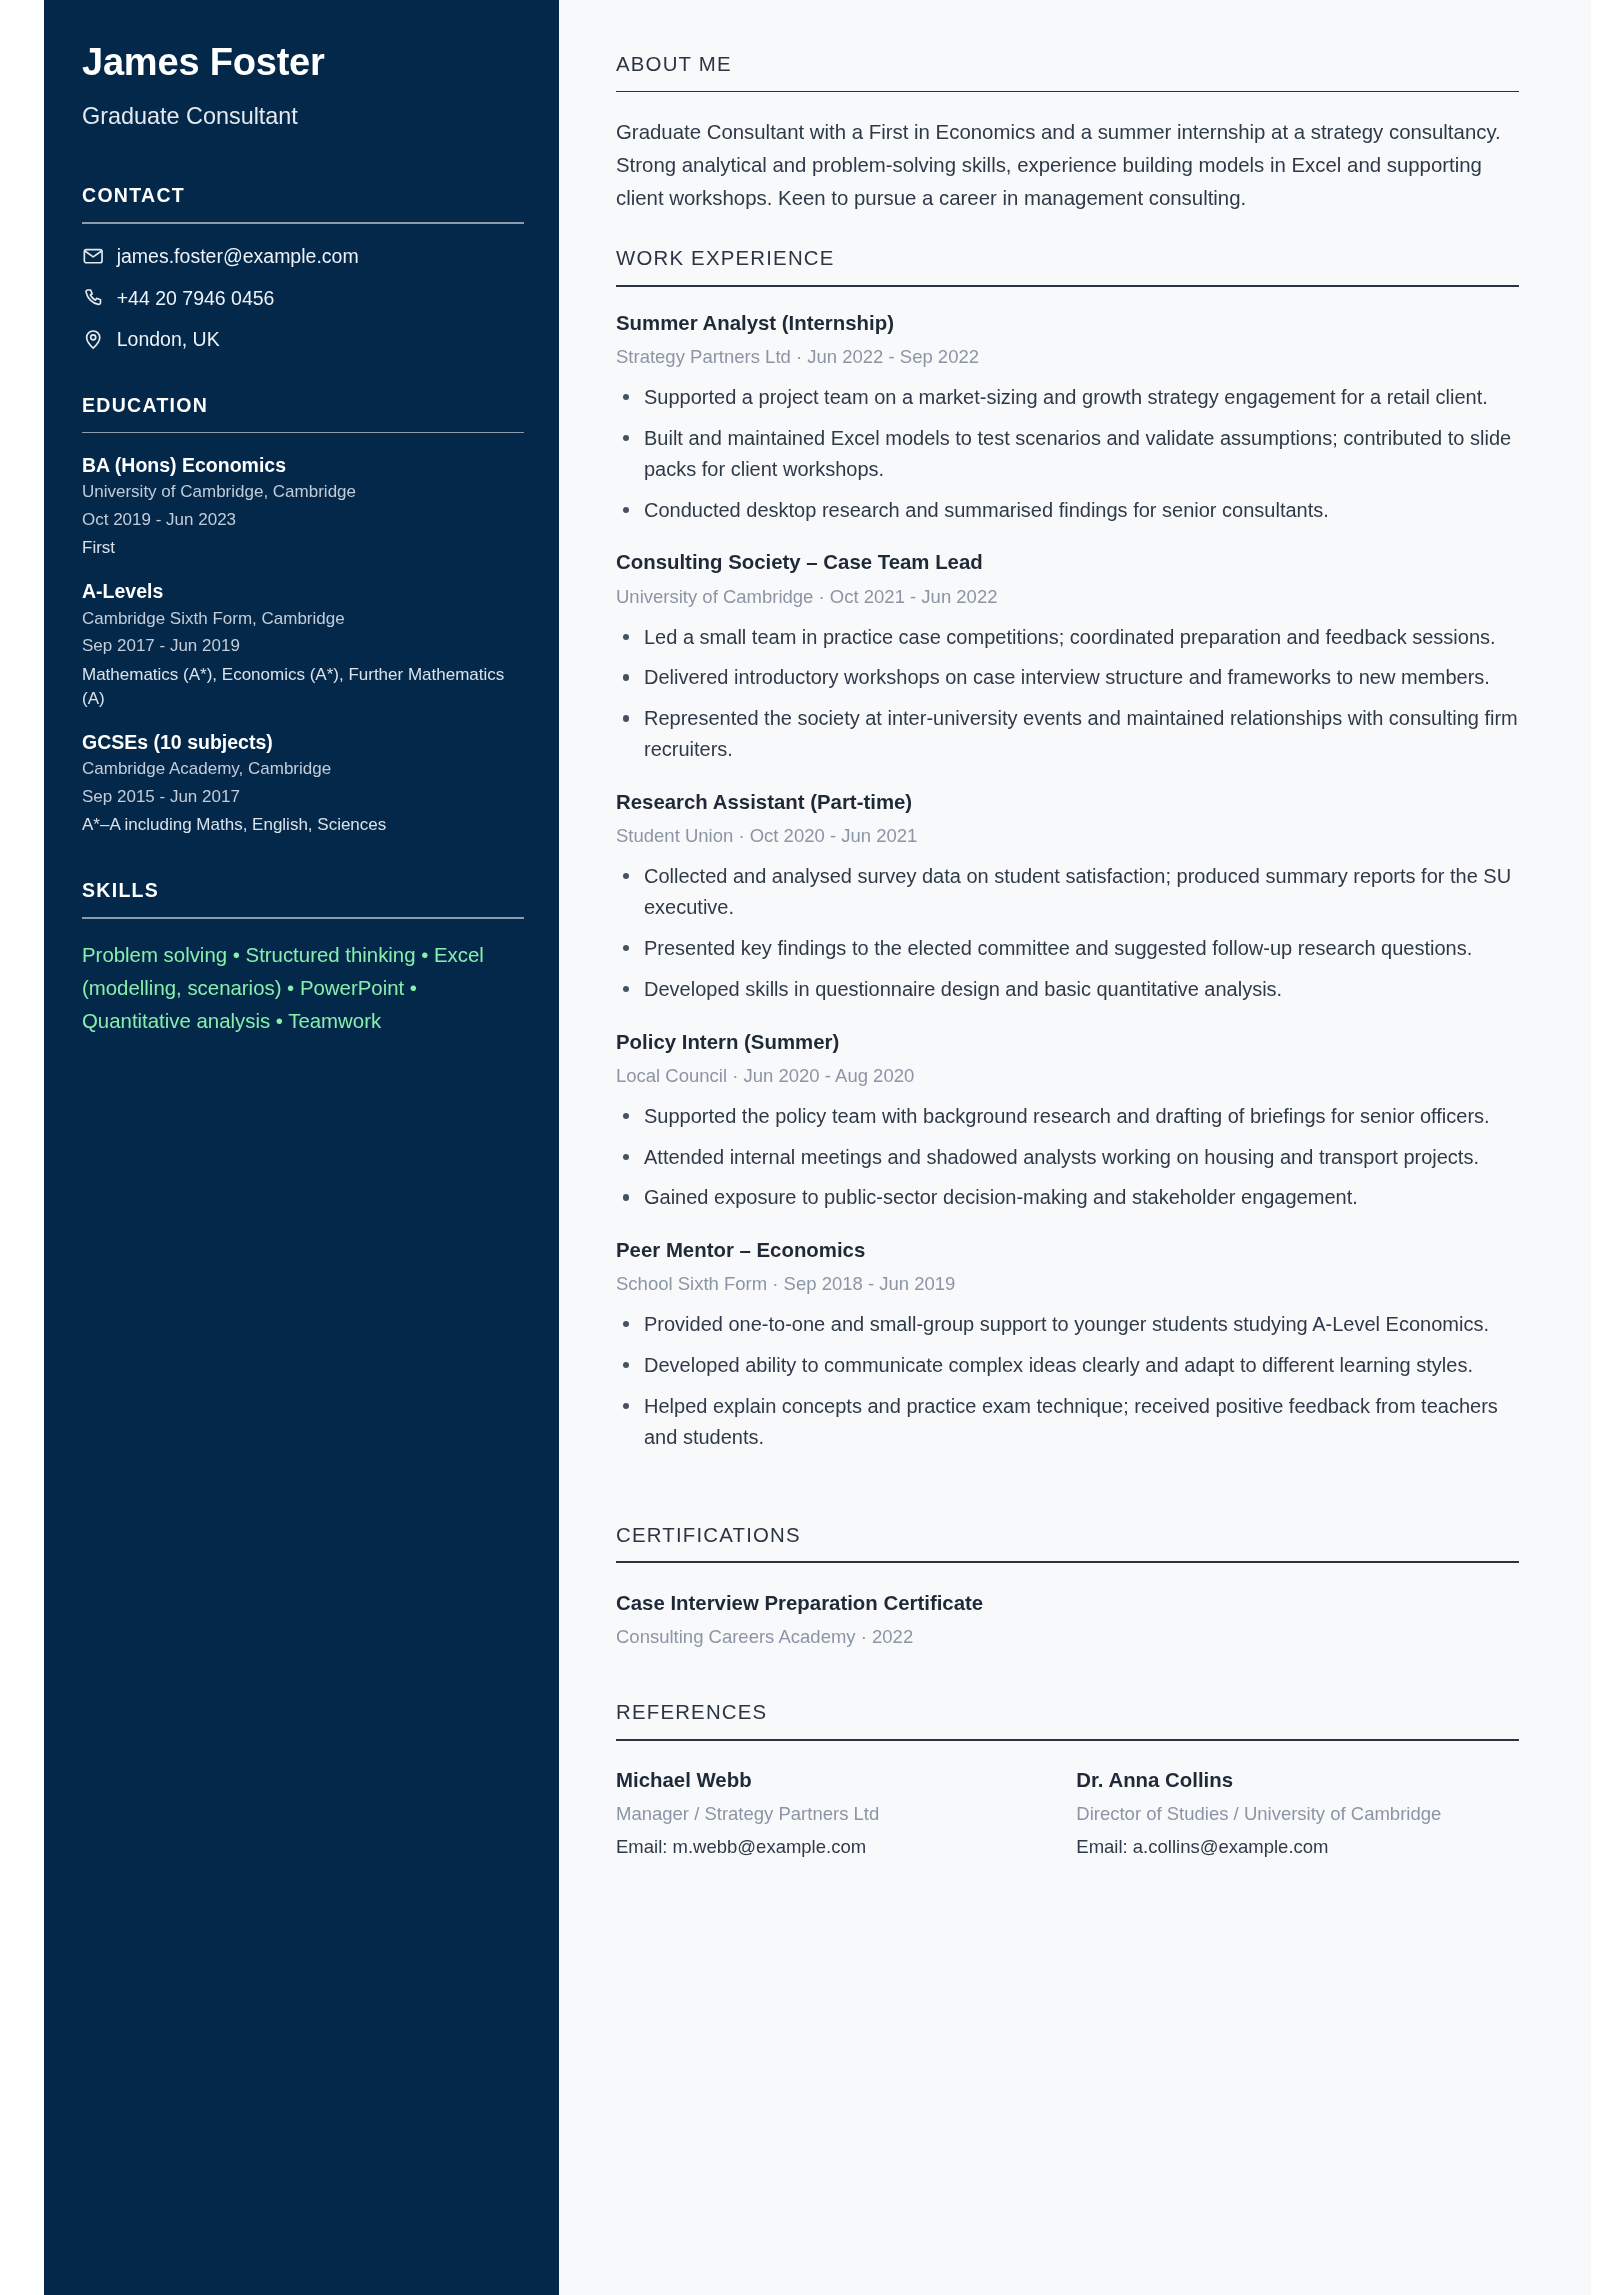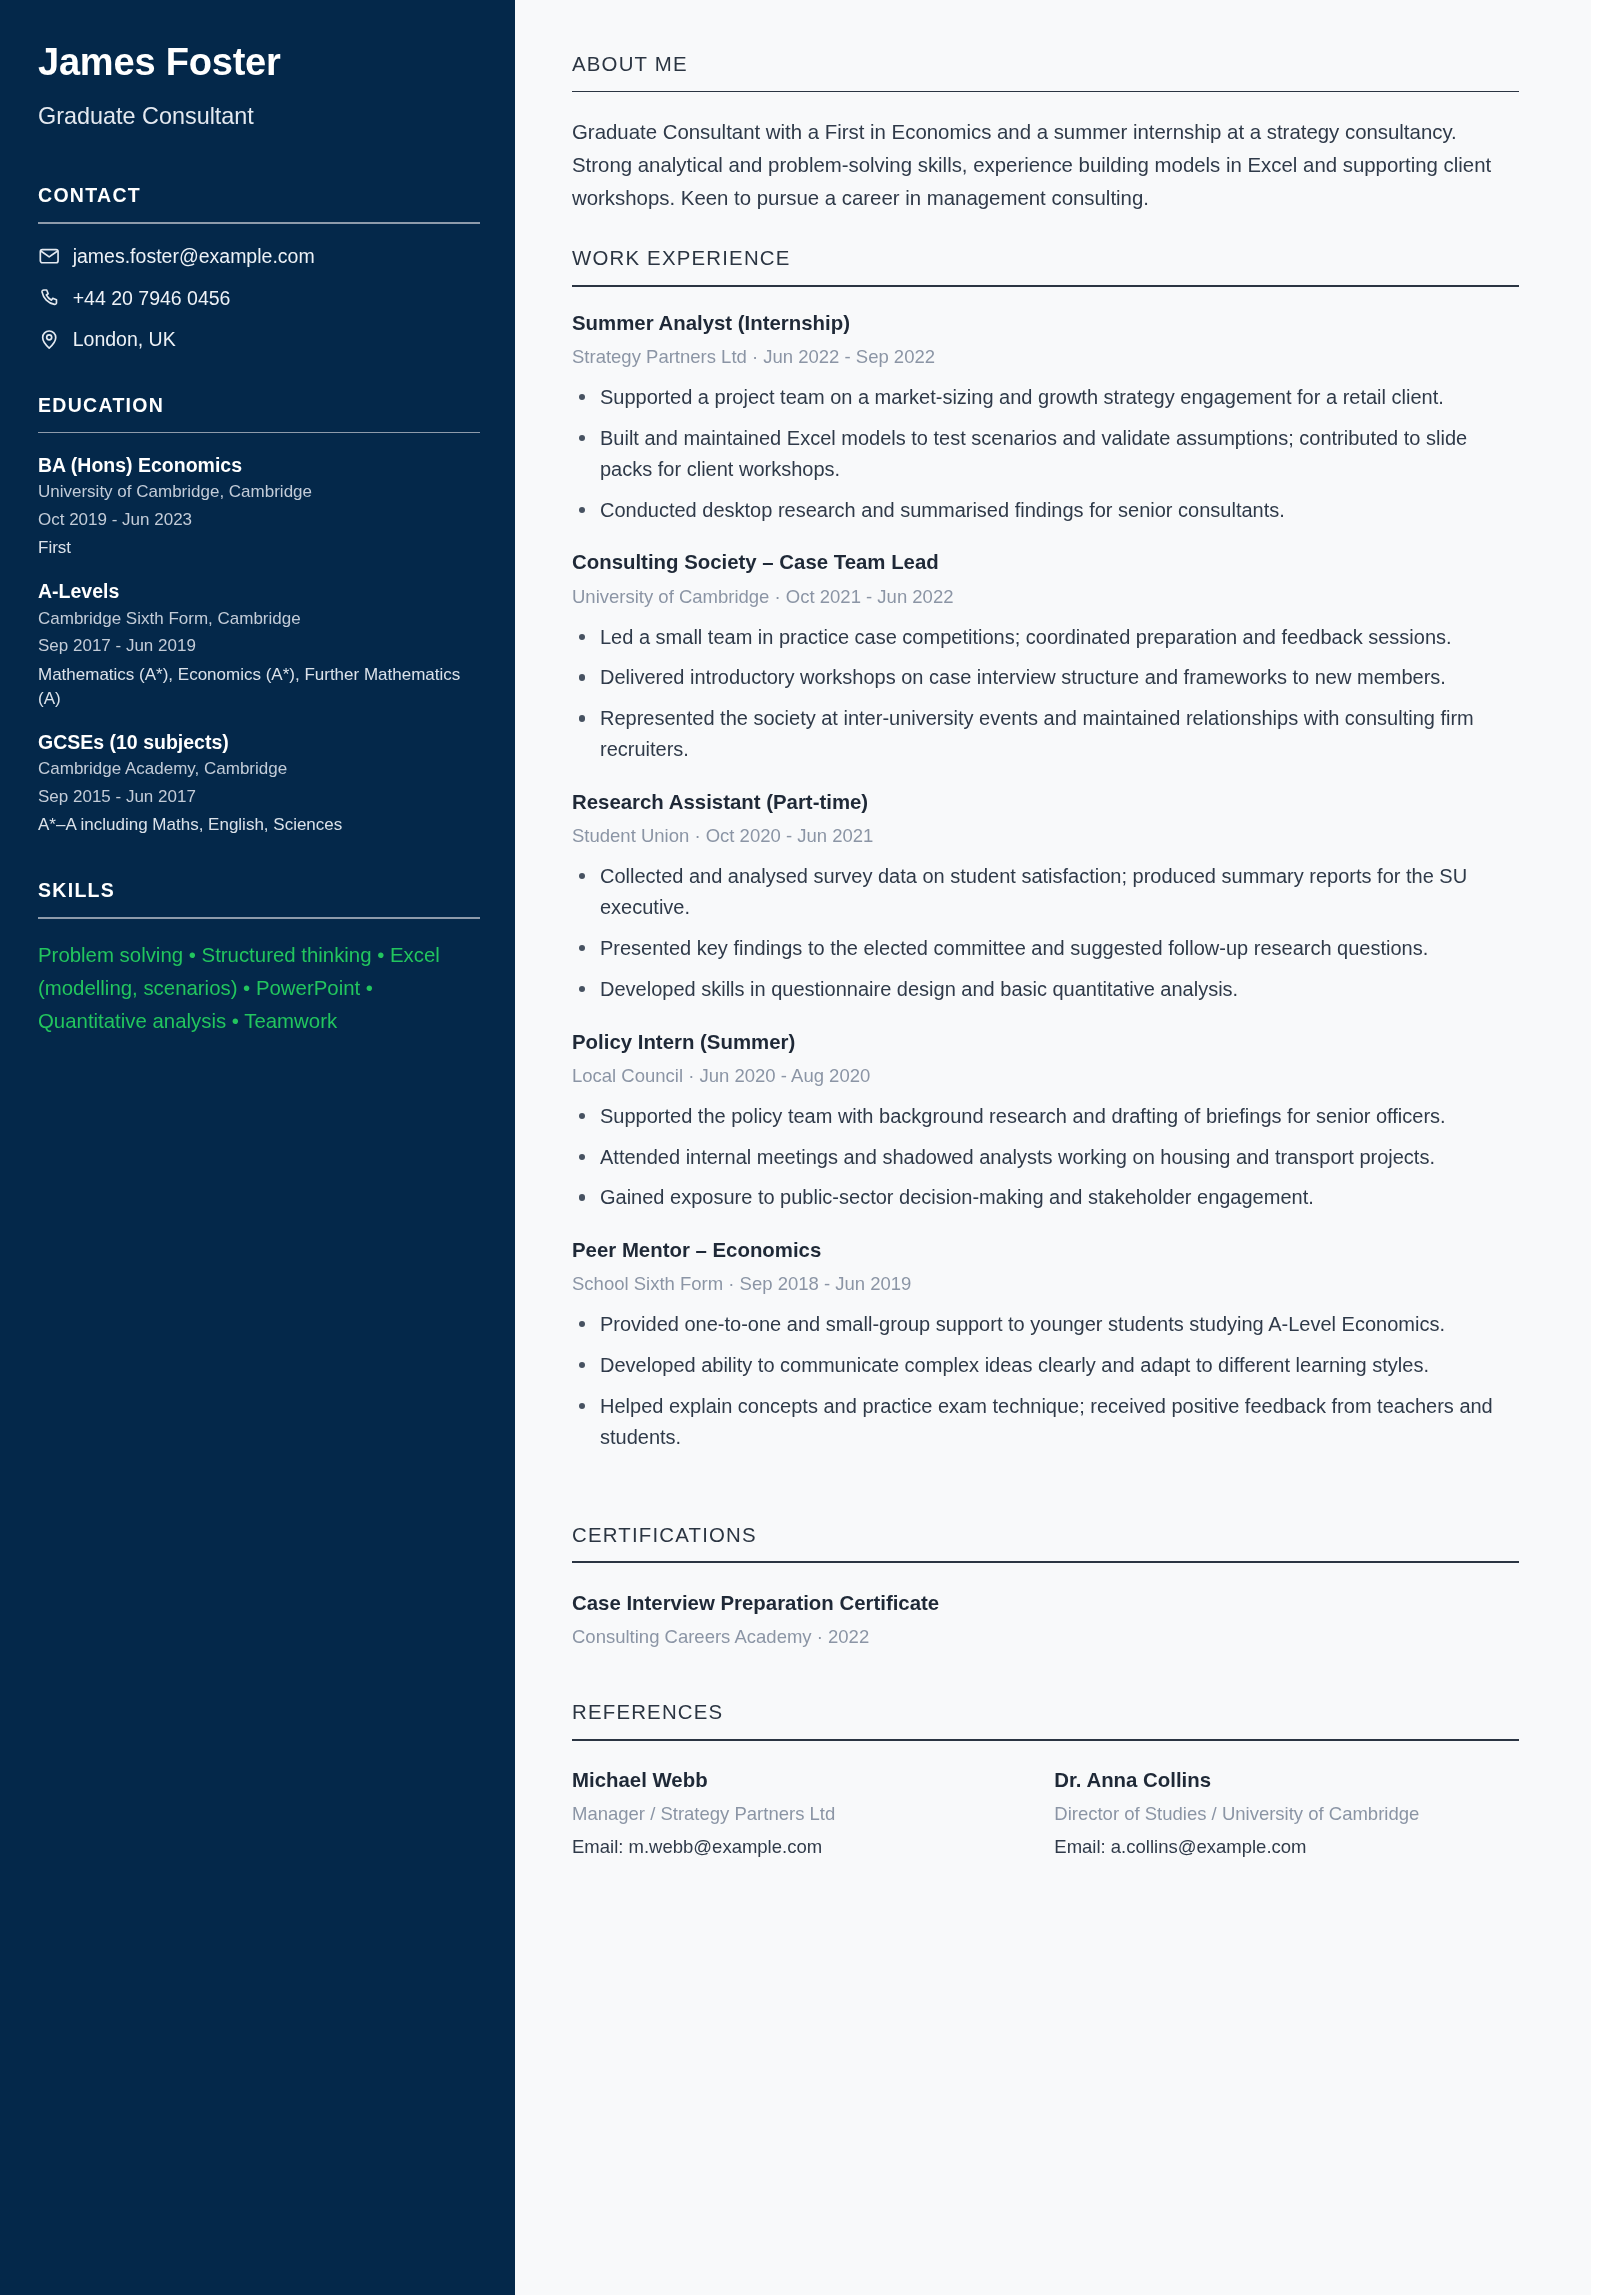--- a/index.html
+++ b/index.html
@@ -3,21 +3,21 @@
 <meta charset="utf-8">
 <style>
   * { margin:0; padding:0; box-sizing:border-box; }
   html, body { width:1611px; height:2295px; }
   body {
     font-family:"Liberation Sans", sans-serif;
     background:#ffffff;
     color:#1f2937;
     -webkit-font-smoothing:antialiased;
   }
-  .page { display:flex; width:1591px; height:2295px; background:#ffffff; }
+  .page { display:flex; width:1591px; height:2295px; background:#ffffff;padding-left:44px; }
 
   
   .sidebar {
     width:515px;
     background:#04284a;
     padding:43px 35px 0 38px;
     flex:0 0 515px;
   }
   .name {
     font-size:38px;
@@ -86,21 +86,21 @@
   }
   .edu-extra {
     font-size:17px;
     color:#dbe2ea;
     line-height:1.42;
     margin-top:4.4px;
   }
   .skills-body {
     margin-top:20.4px;
     font-size:20.4px;
-    color:#22c55e;
+    color:#86efac;
     line-height:1.62;
     max-width:438px;
   }
 
   
   .main {
     flex:1 1 auto;
     background:#f8f9fa;
     padding:53px 72px 0 57px;
   }

